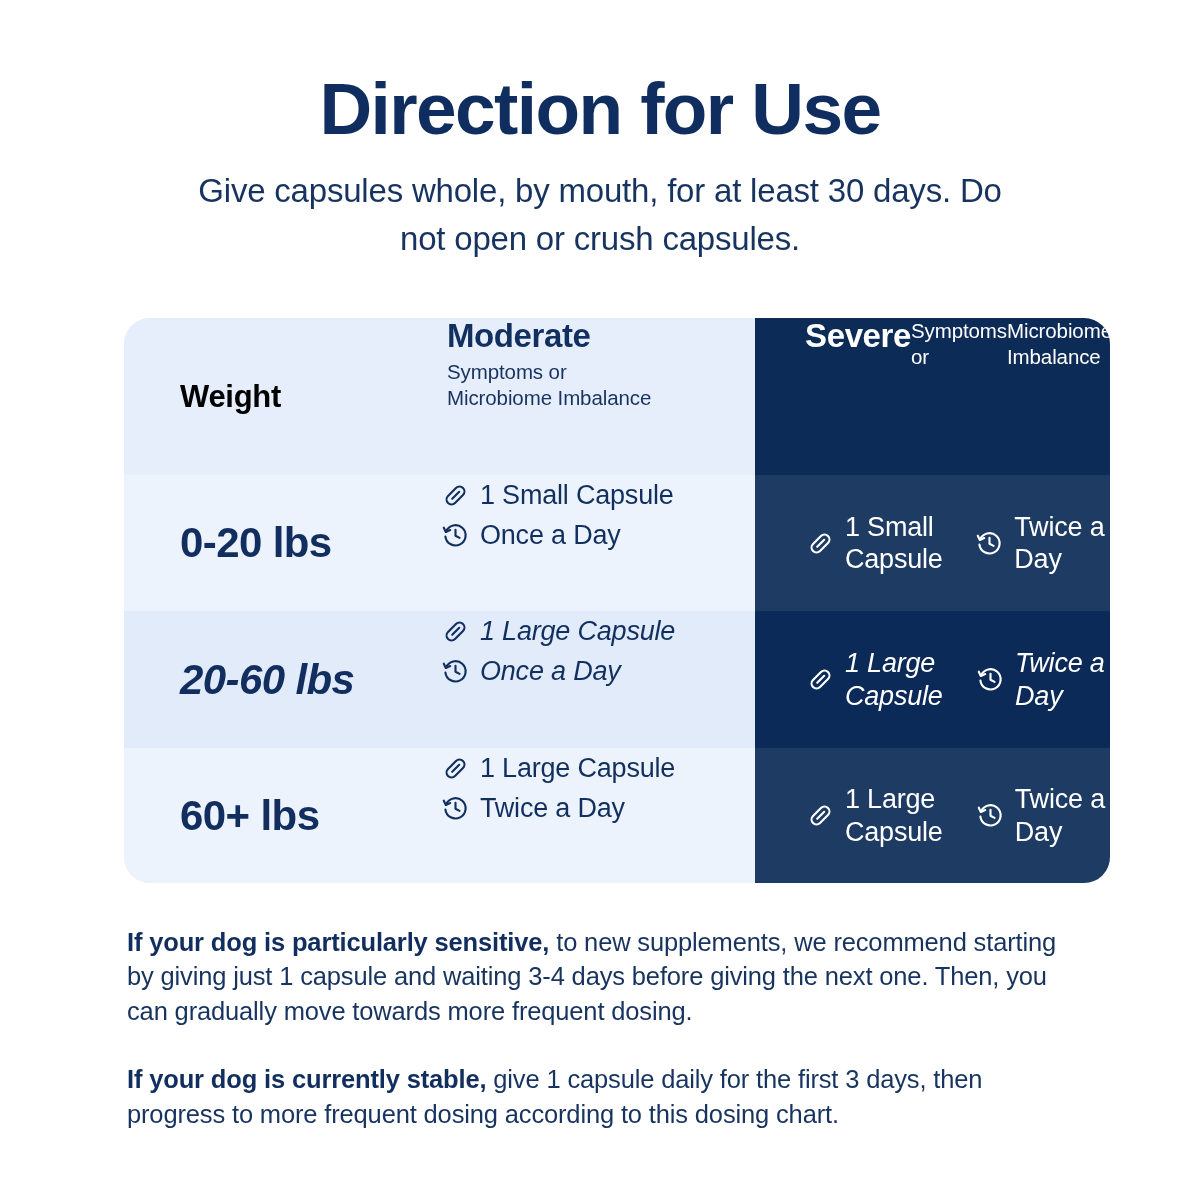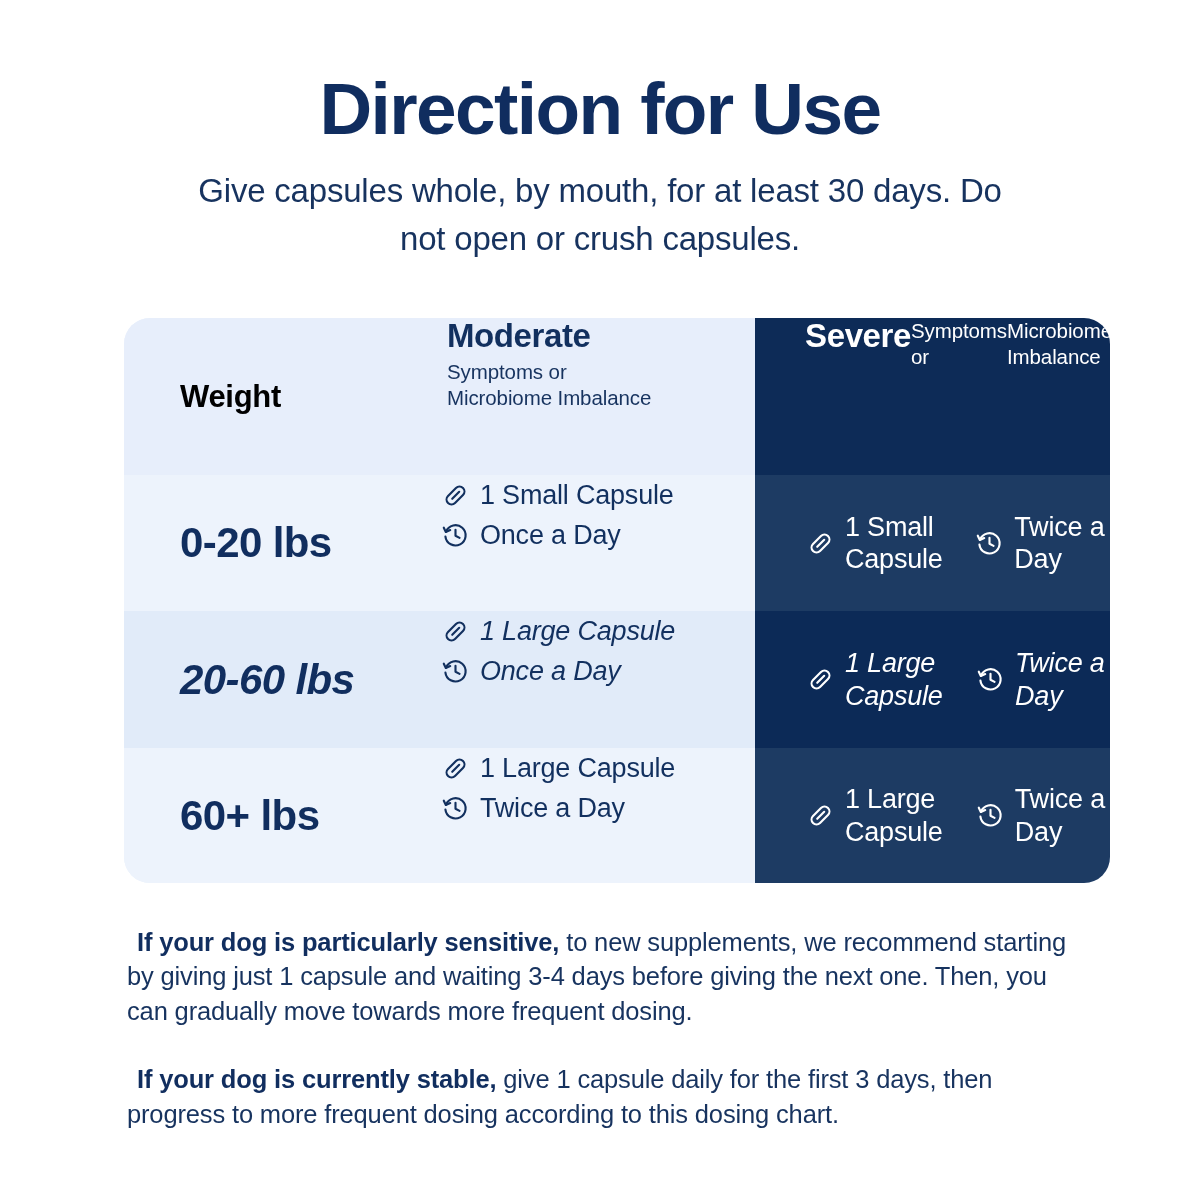--- a/index.html
+++ b/index.html
@@ -164,21 +164,21 @@
     top: 925px;
     width: 960px;
   }
   .note {
     font-size: 25.5px;
     line-height: 1.35;
     color: #17335f;
     letter-spacing: -0.15px;
     margin: 0 0 34px 0;
   }
-  .note b { font-weight: bold; color: #112e5f; margin-left: 10px; }
+  .note b { font-weight: bold; color: #112e5f; }
 </style>
 </head>
 <body>
 
 <div class="page">
 
   <div class="header">
     <h1 class="title">Direction for Use</h1>
     <p class="subtitle">Give capsules whole, by mouth, for at least 30 days. Do not open or crush capsules.</p>
   </div>

